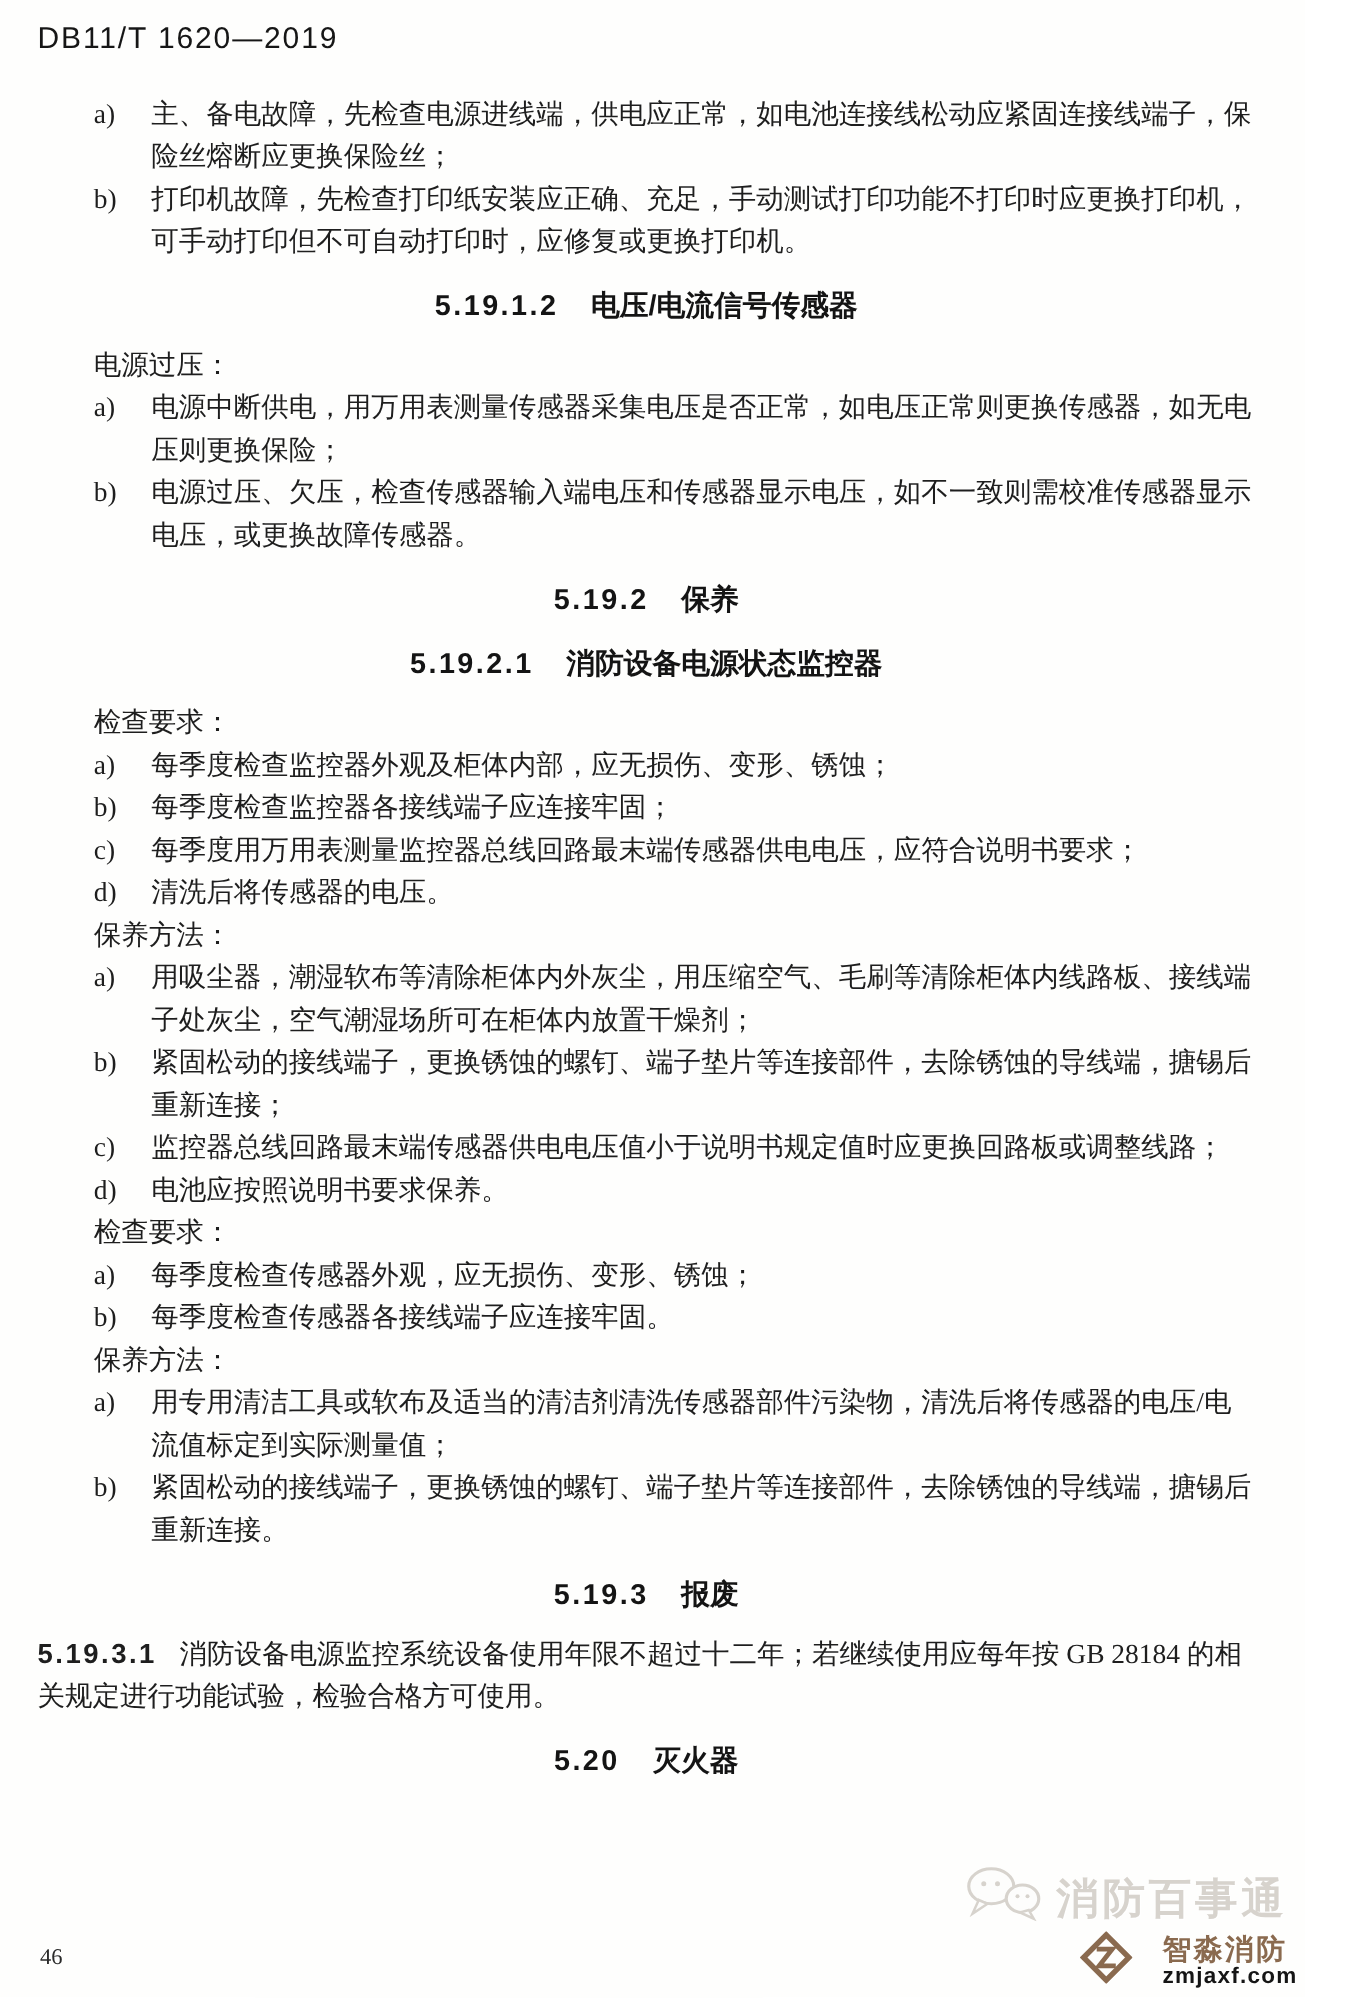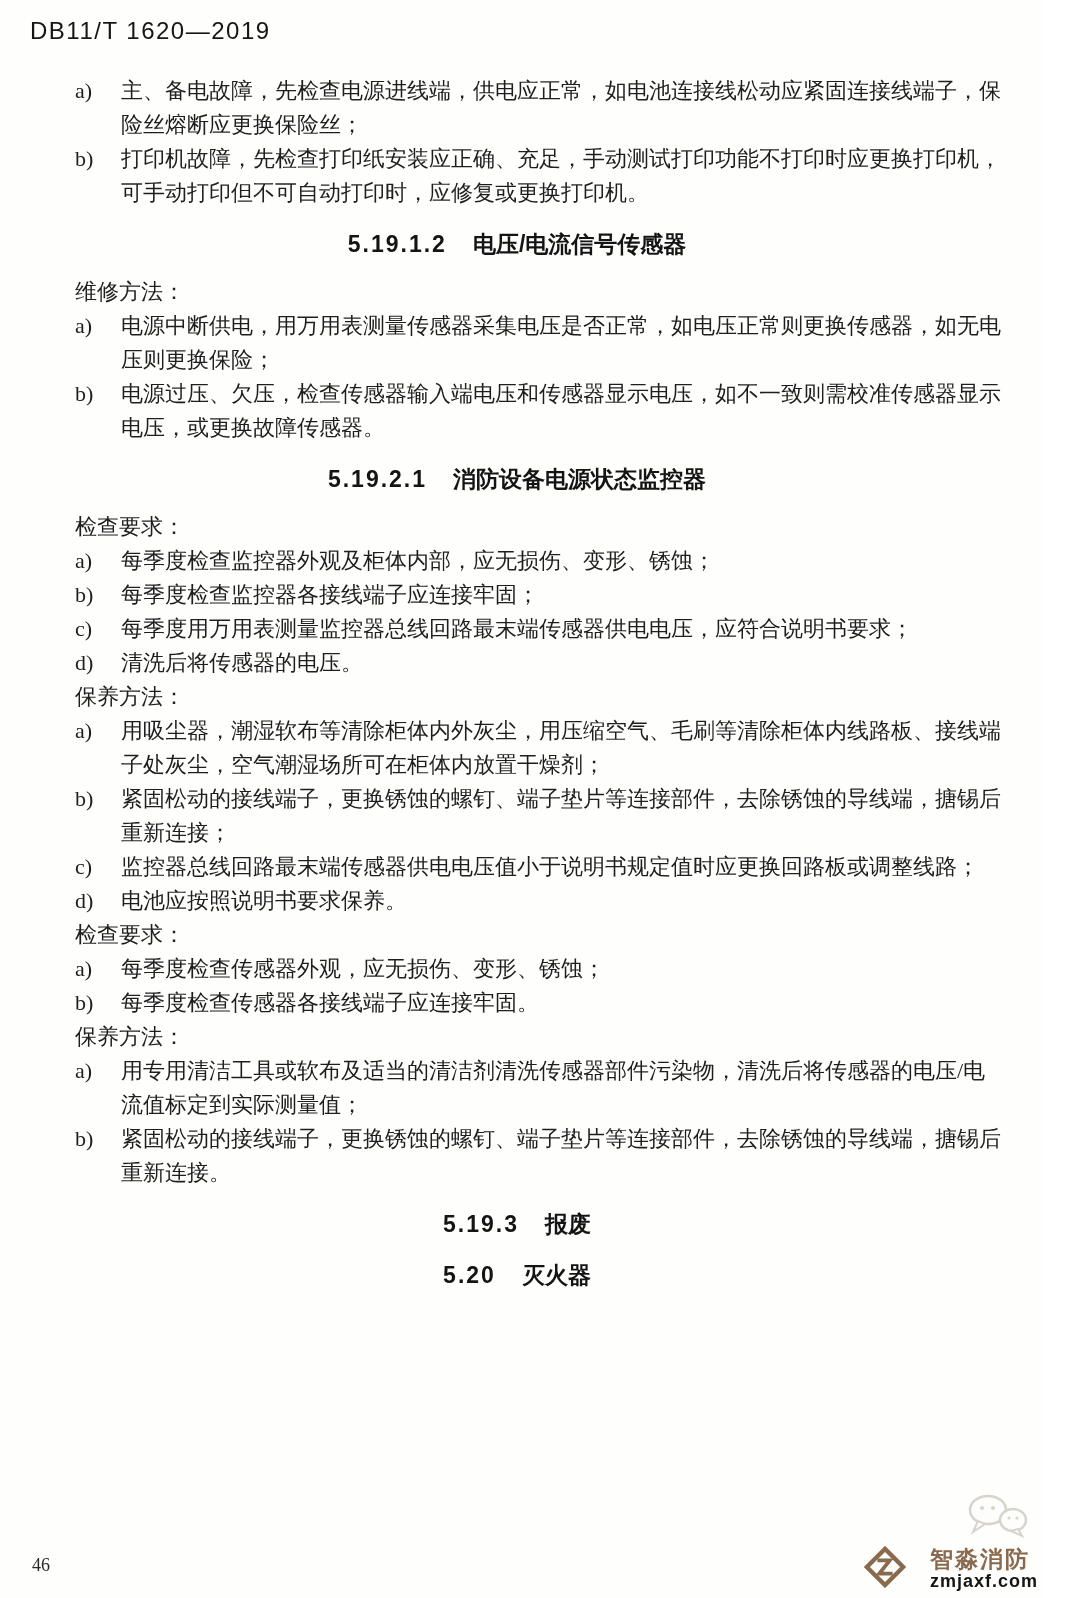--- a/index.html
+++ b/index.html
@@ -73,31 +73,34 @@
         <span class="li-label">b)</span>
         <span class="li-text">打印机故障，先检查打印纸安装应正确、充足，手动测试打印功能不打印时应更换打印机，可手动打印但不可自动打印时，应修复或更换打印机。</span>
       </div>
     </div>
 
     <div class="h3">
       <span class="h-num">5.19.1.2</span><span>电压/电流信号传感器</span>
     </div>
 
     <div class="body-text">
-      <div class="group-label">维修方法：</div>
+      <div class="group-label">电源过压：</div>
       <div class="li">
         <span class="li-label">a)</span>
         <span class="li-text">电源中断供电，用万用表测量传感器采集电压是否正常，如电压正常则更换传感器，如无电压则更换保险；</span>
       </div>
       <div class="li">
         <span class="li-label">b)</span>
         <span class="li-text">电源过压、欠压，检查传感器输入端电压和传感器显示电压，如不一致则需校准传感器显示电压，或更换故障传感器。</span>
       </div>
     </div>
 
+    <div class="h3">
+      <span class="h-num">5.19.2</span><span>保养</span>
+    </div>
 
     <div class="h3">
       <span class="h-num">5.19.2.1</span><span>消防设备电源状态监控器</span>
     </div>
 
     <div class="body-text">
       <div class="group-label">检查要求：</div>
       <div class="li">
         <span class="li-label">a)</span>
         <span class="li-text">每季度检查监控器外观及柜体内部，应无损伤、变形、锈蚀；</span>
@@ -152,20 +155,23 @@
       <div class="li">
         <span class="li-label">b)</span>
         <span class="li-text">紧固松动的接线端子，更换锈蚀的螺钉、端子垫片等连接部件，去除锈蚀的导线端，搪锡后重新连接。</span>
       </div>
     </div>
 
     <div class="h3">
       <span class="h-num">5.19.3</span><span>报废</span>
     </div>
 
+    <div class="body-text clause">
+      <span class="clause-num">5.19.3.1</span><span>消防设备电源监控系统设备使用年限不超过十二年；若继续使用应每年按 GB 28184 的相关规定进行功能试验，检验合格方可使用。</span>
+    </div>
 
     <div class="h3">
       <span class="h-num">5.20</span><span>灭火器</span>
     </div>
 
   </div>
 
   <div class="page-number">46</div>
 
   <div class="wm-brand">
@@ -178,20 +184,21 @@
           <path d="M52 37 L56 44 L45 39 Z" stroke-width="2"></path>
         </g>
         <g fill="#d7d3cd">
           <circle cx="16" cy="16" r="2"></circle>
             <circle cx="27" cy="16" r="2"></circle>
           <circle cx="43" cy="26" r="1.6"></circle>
             <circle cx="51" cy="26" r="1.6"></circle>
         </g>
       </svg>
     </span>
+    <span>消防百事通</span>
   </div>
 
   <div class="wm-logo">
     <span>
       <svg width="42" height="42" viewBox="0 0 44 44">
         <path d="M22 3 L41 22 L22 41 L3 22 Z" fill="none" stroke="#8a6a4f" stroke-width="4.5"></path>
         <path d="M14 15 L27 15 L16 29 L30 29" fill="none" stroke="#8a6a4f" stroke-width="4"></path>
       </svg>
     </span>
     <span class="wm-logo-text">

